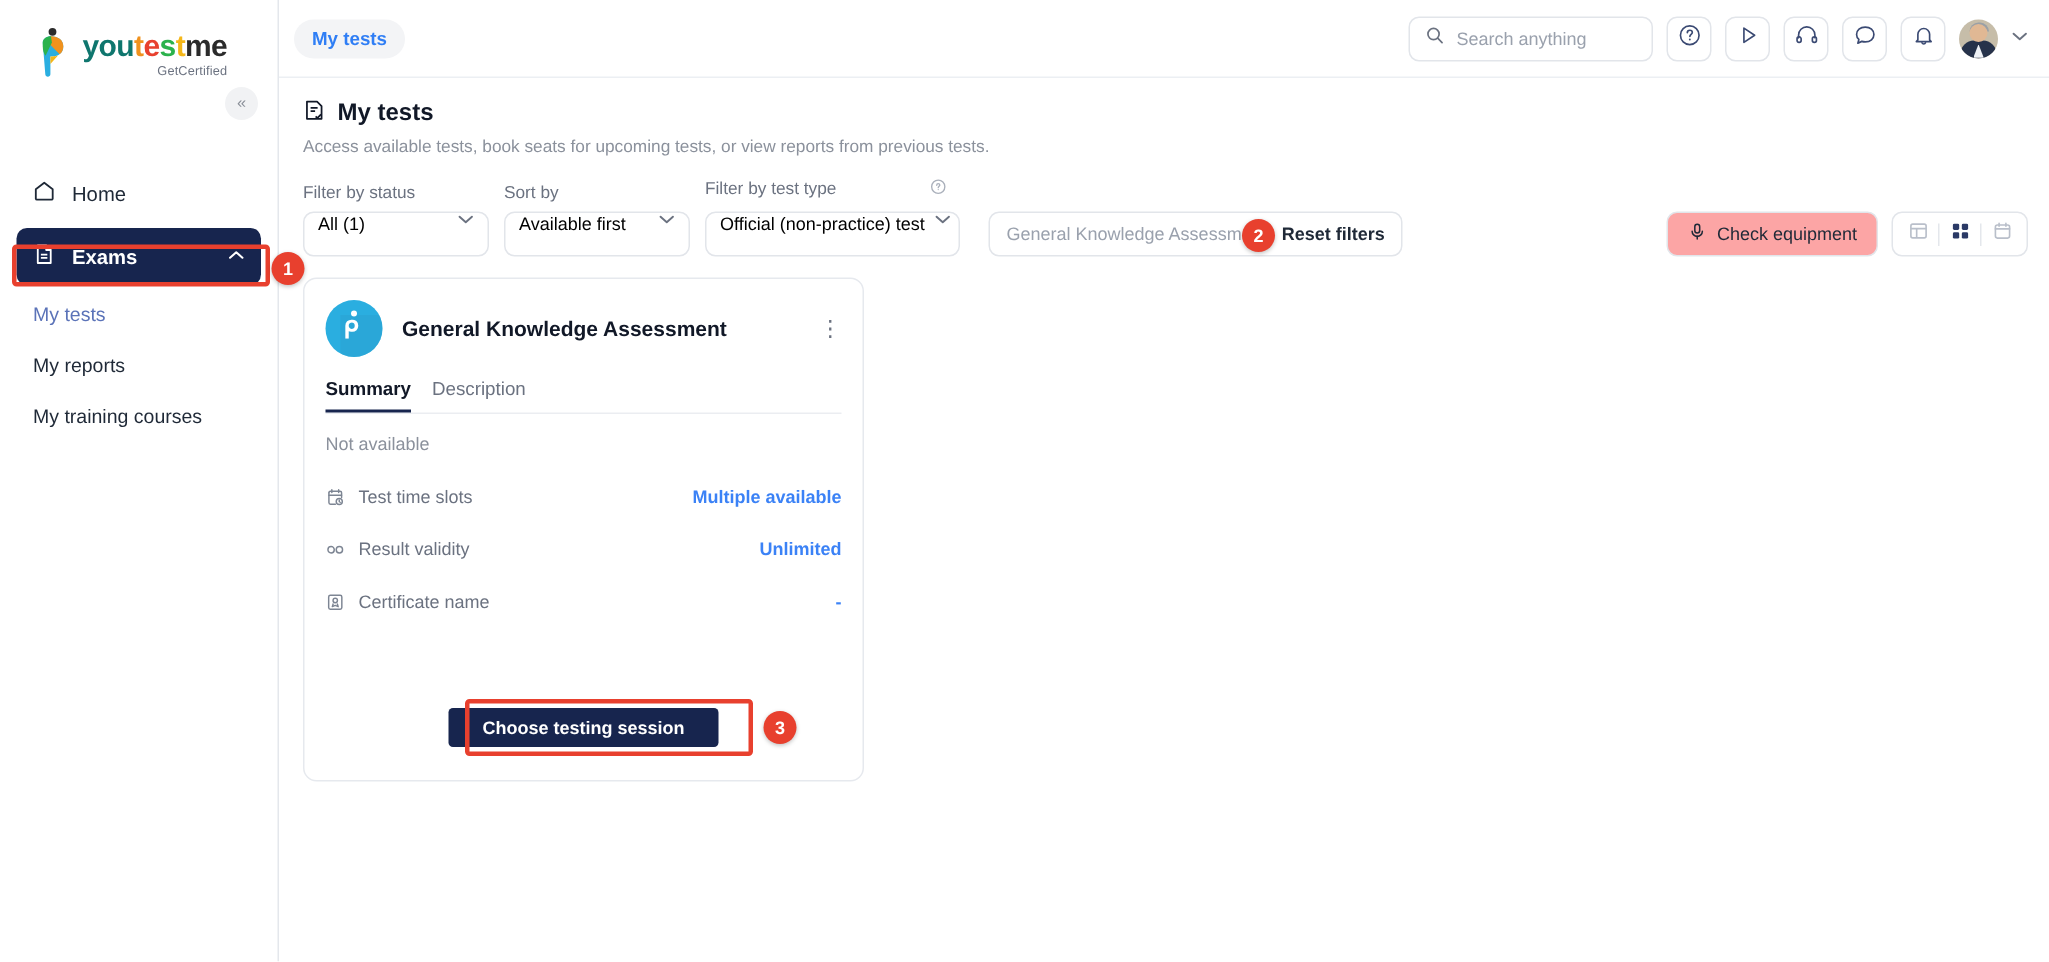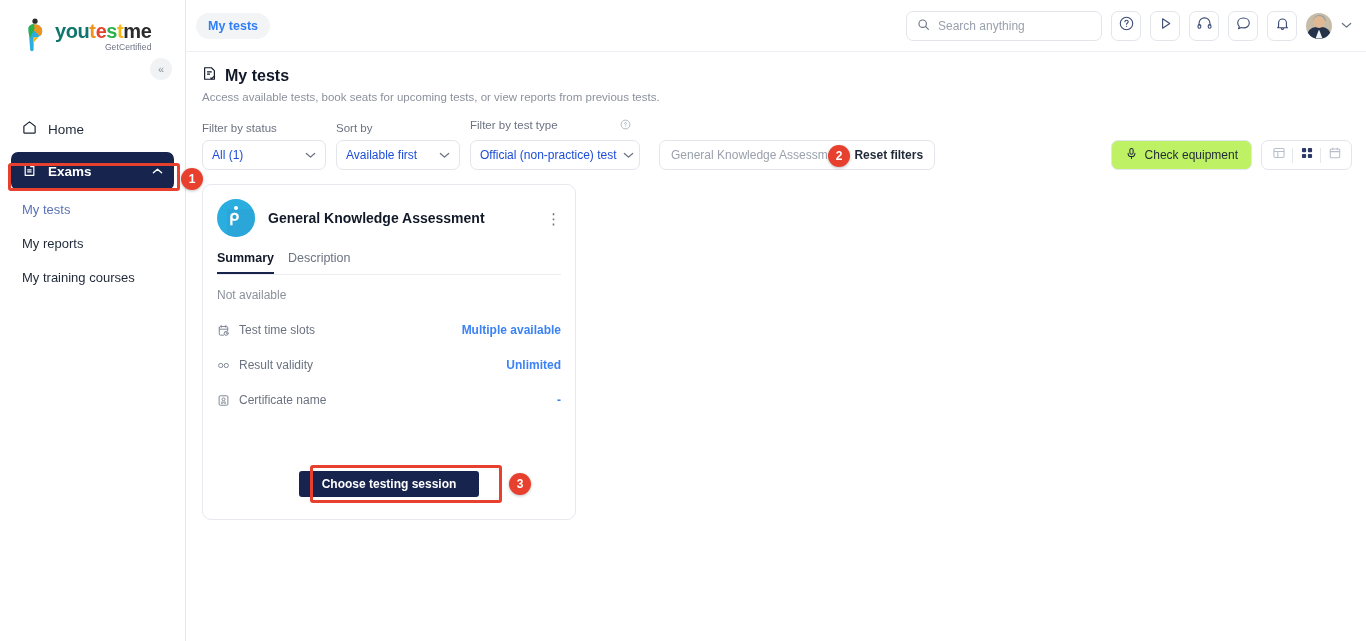--- a/index.html
+++ b/index.html
@@ -77,21 +77,21 @@
   #topbar {
     height: 52px; flex: 0 0 52px; display: flex; align-items: center;
     padding: 0 14px 0 10px; border-bottom: 1px solid #eceff3; background:#fff;
   }
   .tab-pill {
     background: #f3f4f6; color: #2f7ef5; font-size: 12.5px; font-weight: 700;
     padding: 6px 12px; border-radius: 16px; cursor: pointer;
   }
   .topbar-right { margin-left: auto; display: flex; align-items: center; gap: 9px; }
   .search-box {
-    width: 196px; height: 30px; border: 1px solid #e2e5ea; border-radius: 7px;
+    width: 163px; height: 30px; border: 1px solid #e2e5ea; border-radius: 7px;
     display: flex; align-items: center; gap: 8px; padding: 0 10px; background:#fff;
   }
   .search-box input {
     border: none; outline: none; font-size: 12px; color: #6b7280;
     font-family: "Liberation Sans", sans-serif; width: 120px; background: transparent;
   }
   .search-box input::placeholder { color: #9aa1ad; }
   .icon-btn {
     width: 30px; height: 30px; border-radius: 7px; border: 1px solid #e2e5ea;
     background: #fff; display: flex; align-items: center; justify-content: center;
@@ -113,37 +113,37 @@
   .page-title { font-size: 16px; font-weight: 700; color: #111827; }
   .page-sub { font-size: 11.5px; color: #8b919c; margin-top: 6px; }
 
   
   .filters { display: flex; align-items: flex-end; padding: 13px 14px 0 16px; gap: 10px; }
   .f-group { display: flex; flex-direction: column; }
   .f-label { font-size: 11.5px; color: #6b7280; margin-bottom: 6px; }
   .f-label-row { display:flex; align-items:center; }
   .select {
     height: 30px; border: 1px solid #e2e5ea; border-radius: 7px; background: #fff;
-    display: flex; align-items: center; padding: 0 9px; gap: 6px;
-    font-size: 12px; color: #1d4ed8; cursor: pointer; white-space: nowrap;
+    display: flex; align-items: flex-start; padding: 0 9px; gap: 6px;
+    font-size: 12px; color: #000000; cursor: pointer; white-space: nowrap;
   }
   .select .cd { margin-left: auto; color: #6b7280; font-size: 10px; }
   .sel-status { width: 124px; }
   .sel-sort { width: 124px; }
   .sel-type { width: 170px; }
   .chips-box {
     height: 30px; border: 1px solid #e2e5ea; border-radius: 7px; background: #fff;
     display: flex; align-items: center; padding: 0 11px; gap: 10px;
     font-size: 12px; margin-left: 9px; position: relative;
   }
   .chip-text { color: #9aa1ad; }
   .reset { color: #1f2937; font-weight: 700; cursor: pointer; font-size:12px;}
   .filters-right { margin-left: auto; display: flex; align-items: center; gap: 9px; }
   .check-eq {
-    height: 30px; border: 1px solid #e2e5ea; border-radius: 7px; background: #bef264;
+    height: 30px; border: 1px solid #e2e5ea; border-radius: 7px; background: #fca5a5;
     display: flex; align-items: center; gap: 7px; padding: 0 13px;
     font-size: 12px; color: #1f2937; cursor: pointer; white-space: nowrap;
   }
   .view-toggle {
     height: 30px; border: 1px solid #e2e5ea; border-radius: 7px; background: #fff;
     display: flex; align-items: center; padding: 0 3px;
   }
   .vt-btn { width: 27px; height: 26px; display:flex; align-items:center; justify-content:center; cursor:pointer; color:#b9bfca;}
   .vt-btn.on { color: #2b3a66; }
   .vt-sep { width: 1px; height: 15px; background: #e4e7ec; }

